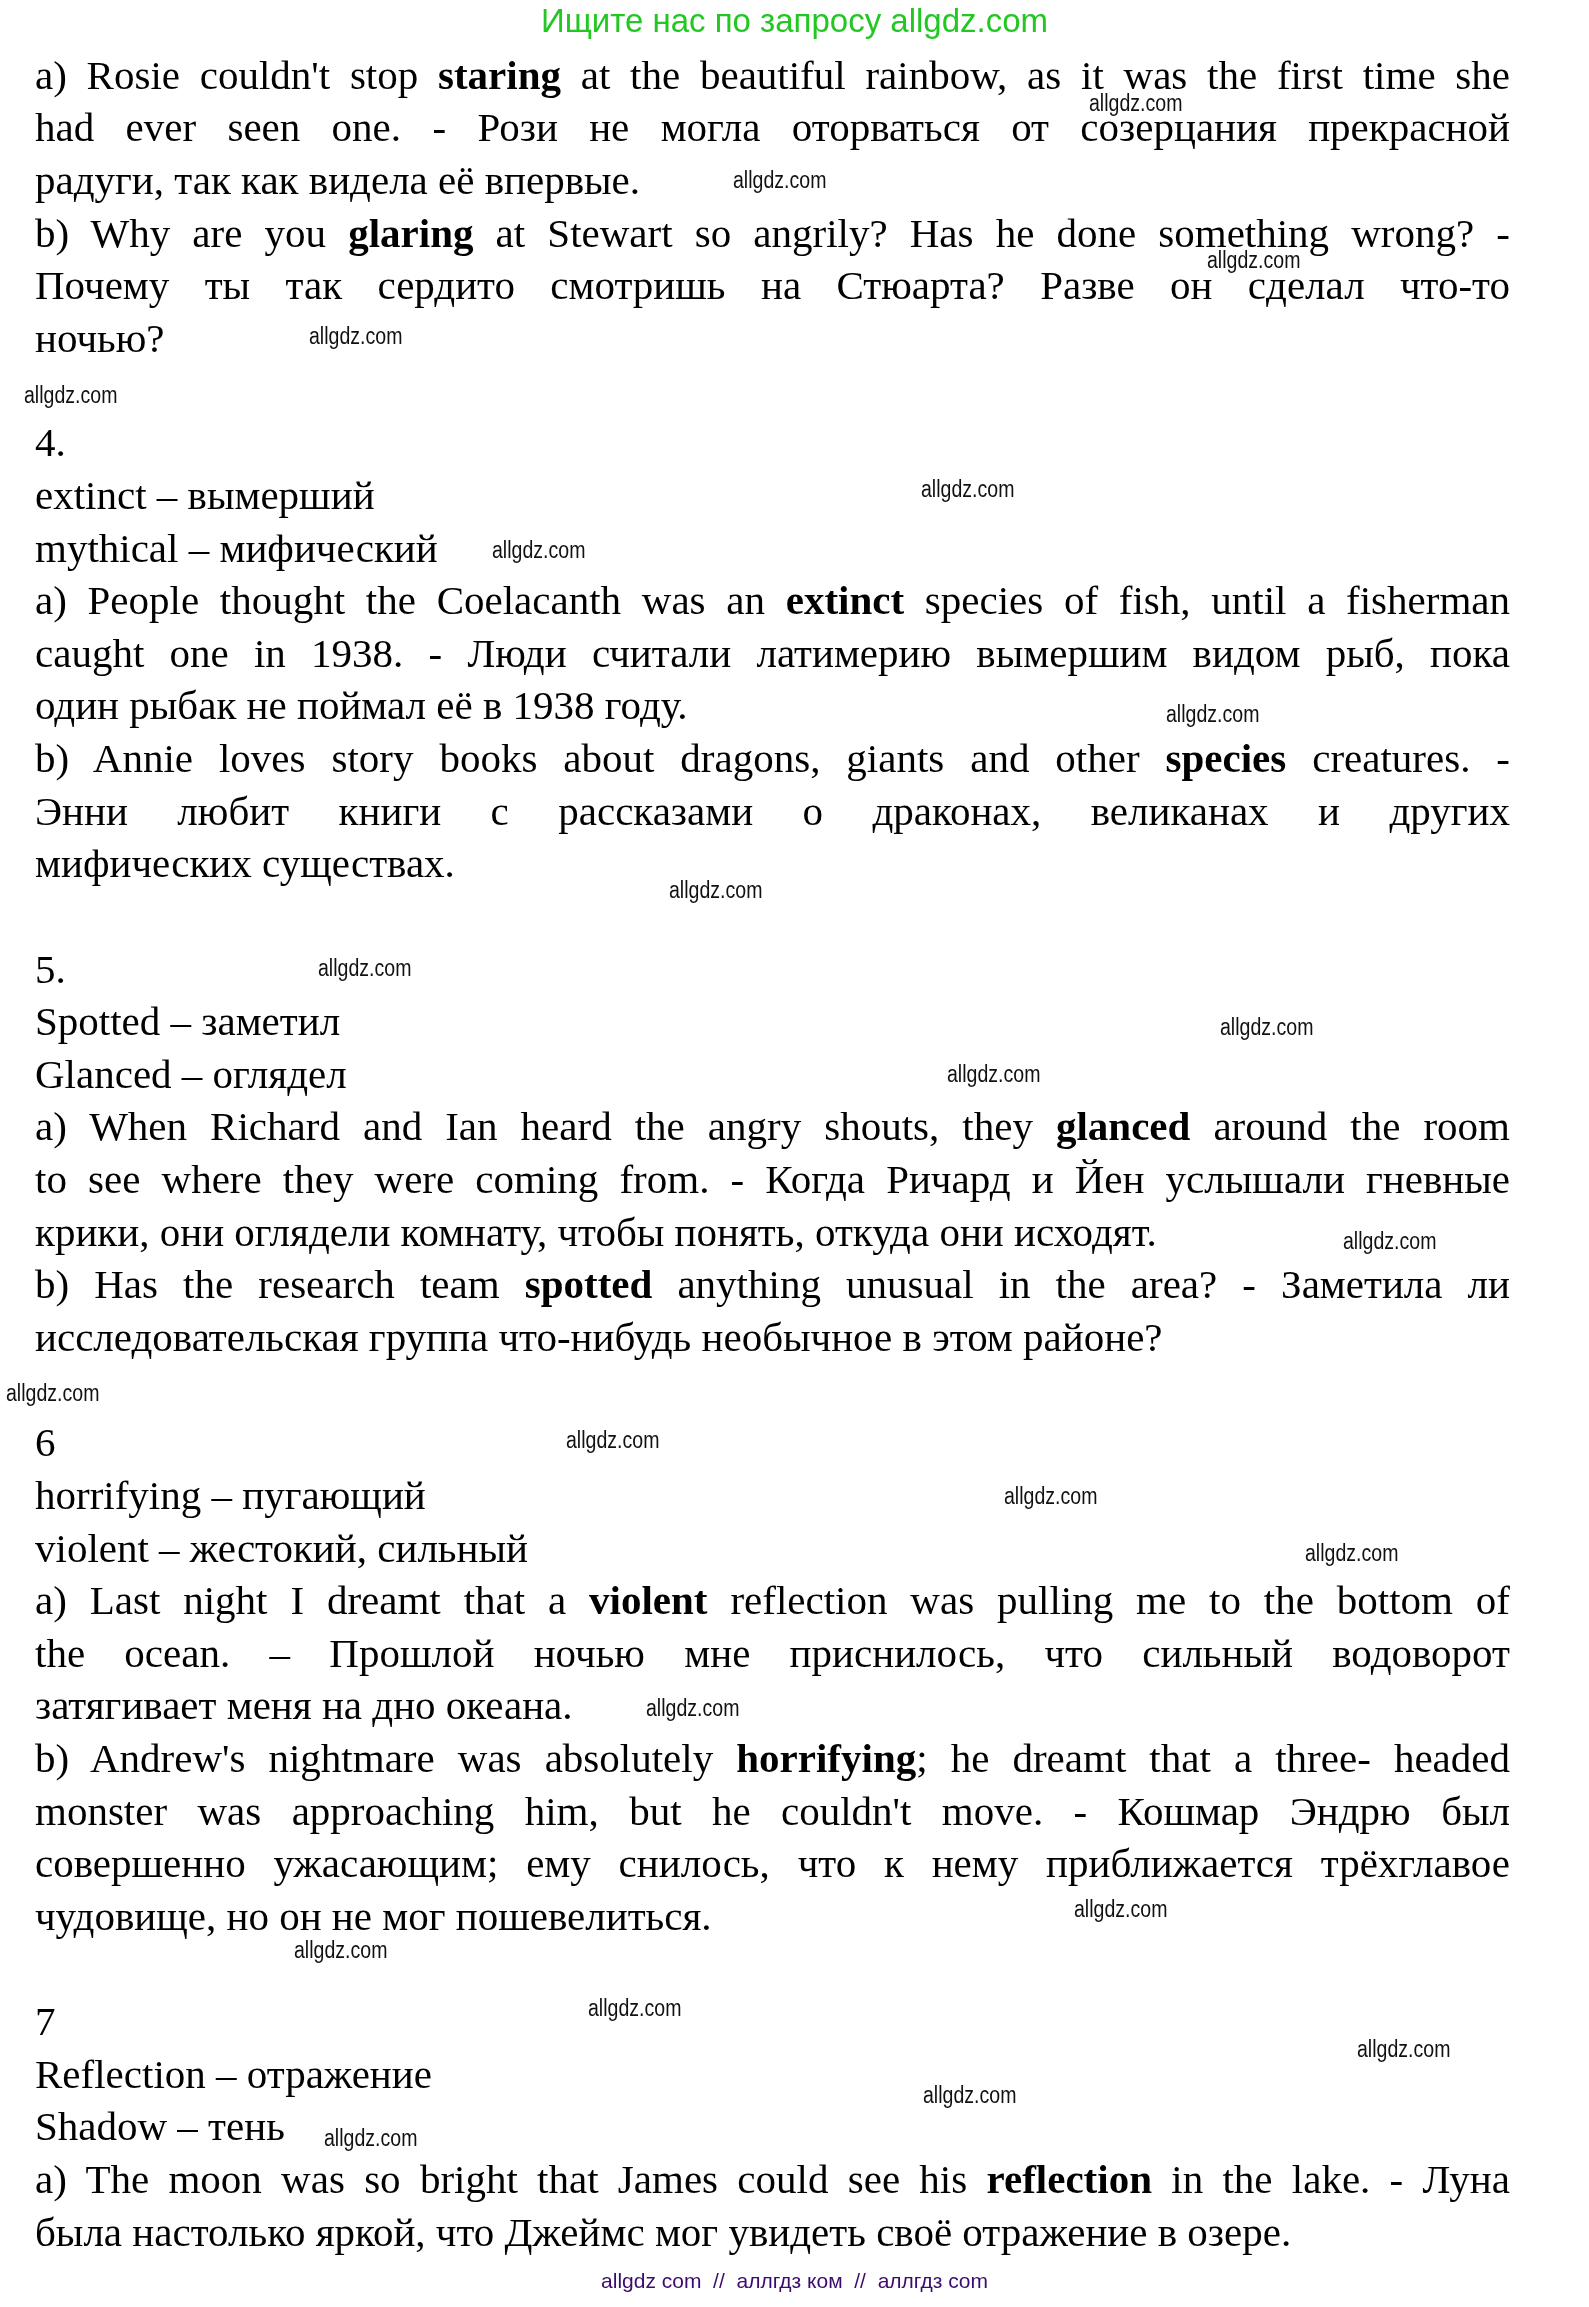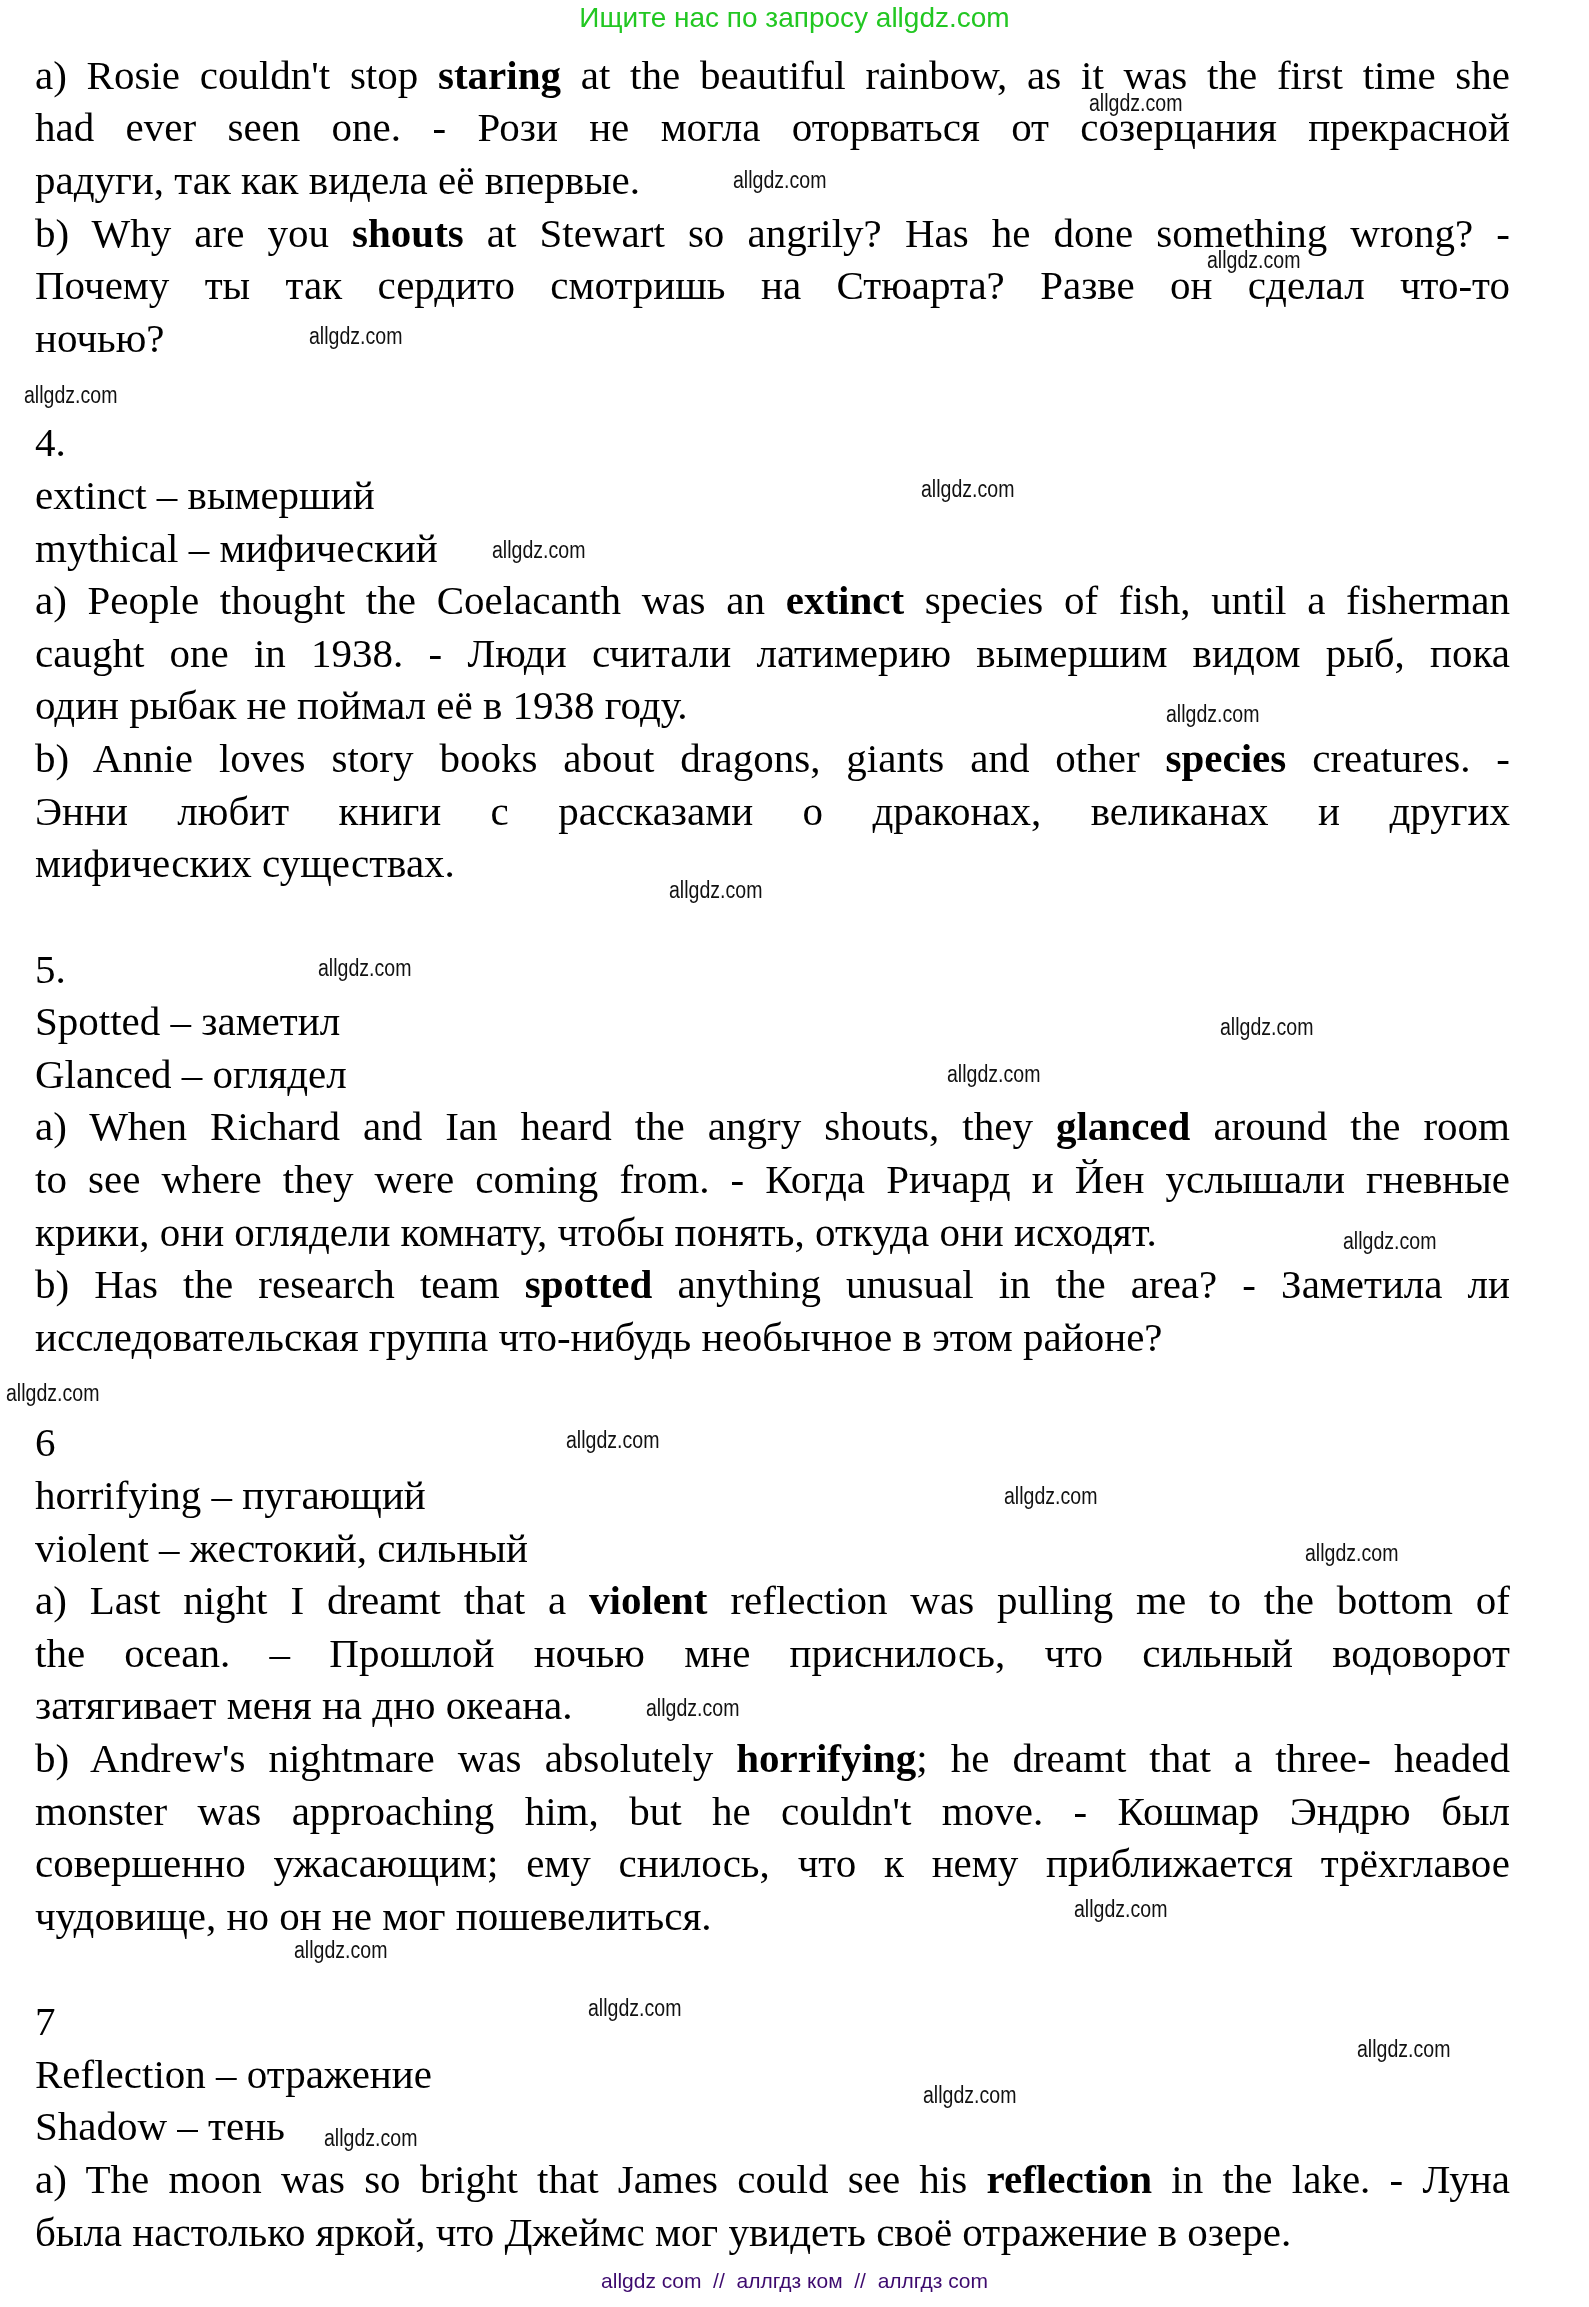--- a/index.html
+++ b/index.html
@@ -1,18 +1,18 @@
 <!DOCTYPE html>
 <html style="font-size:12.6px"><head>
 <meta charset="utf-8">
 <style>
   html,body{margin:0;padding:0;background:#fff;}
   body{width:1589px;height:2307px;position:relative;overflow:hidden;}
   .hdr{position:absolute;left:0;width:1589px;top:1.6px;text-align:center;
-       font-family:"Liberation Sans",sans-serif;font-size:28px;color:#22c722;}
+       font-family:"Liberation Sans",sans-serif;font-size:33px;color:#22c722;}
   .ftr{position:absolute;left:0;width:1589px;top:2269px;text-align:center;
        font-family:"Liberation Sans",sans-serif;font-size:21px;color:#3d0a6e;white-space:pre;}
   .ln{position:absolute;left:35px;width:1475px;height:53px;line-height:53px;
       font-family:"Liberation Serif",serif;font-size:41px;color:#000;white-space:nowrap;
       overflow:visible;}
   .ln .in{display:inline-block;transform-origin:0 50%;}
   .j{text-align:justify;text-align-last:justify;white-space:normal;}
   .j .in{display:block;width:100%;transform:none;}
   b{font-weight:bold;}
   .wm{position:absolute;font-family:"Liberation Sans",sans-serif;font-size:23px;color:#111;
@@ -24,21 +24,21 @@
 <div class="hdr">Ищите нас по запросу allgdz.com</div>
 
 <div class="ln j" style="top:49px">
     <span class="in"><span>a) Rosie couldn't stop </span><b>staring</b><span> at the beautiful rainbow, as it was the first time she</span></span>
   </div>
 <div class="ln j" style="top:101px">
     <span class="in">had ever seen one. - Рози не могла оторваться от созерцания прекрасной</span>
   </div>
 <div class="ln" style="top:154px"><span class="in">радуги, так как видела её впервые.</span></div>
 <div class="ln j" style="top:207px">
-    <span class="in"><span>b) Why are you </span><b>shouts</b><span> at Stewart so angrily? Has he done something wrong? -</span></span>
+    <span class="in"><span>b) Why are you </span><b>glaring</b><span> at Stewart so angrily? Has he done something wrong? -</span></span>
   </div>
 <div class="ln j" style="top:259px">
     <span class="in">Почему ты так сердито смотришь на Стюарта? Разве он сделал что-то</span>
   </div>
 <div class="ln" style="top:312px"><span class="in">ночью?</span></div>
 
 <div class="ln" style="top:416px"><span class="in">4.</span></div>
 <div class="ln" style="top:469px"><span class="in">extinct – вымерший</span></div>
 <div class="ln" style="top:522px"><span class="in">mythical – мифический</span></div>
 <div class="ln j" style="top:574px">

